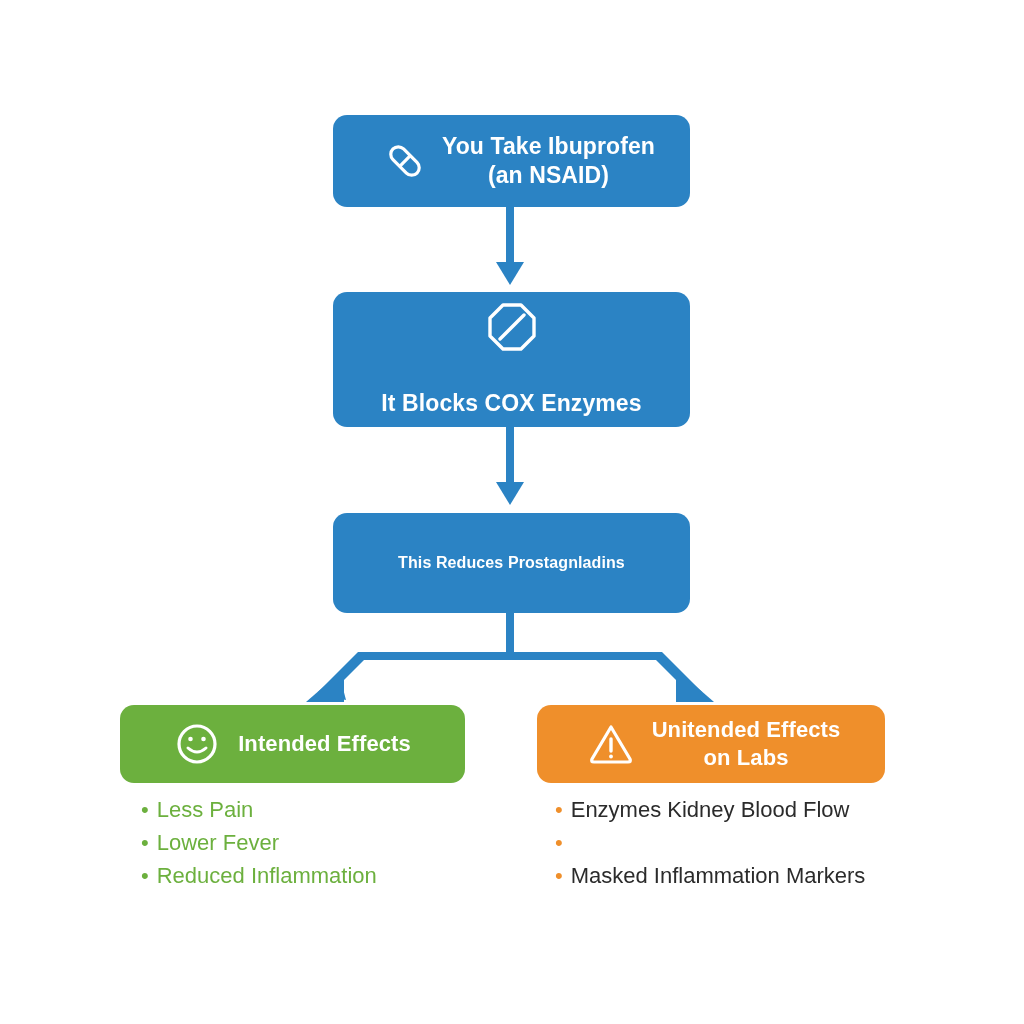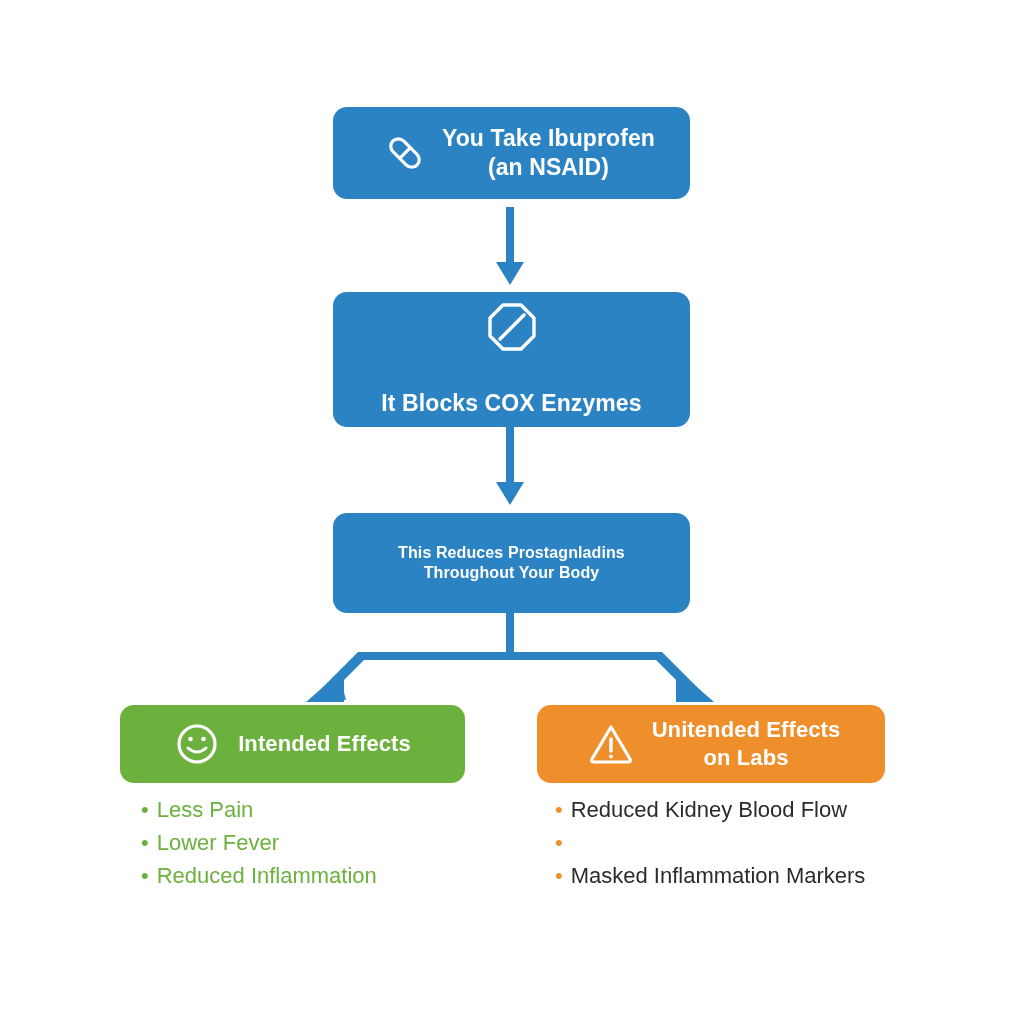--- a/index.html
+++ b/index.html
@@ -35,21 +35,21 @@
   .node-label {
     color: #ffffff;
     font-weight: bold;
     text-align: center;
     line-height: 1.28;
     letter-spacing: 0.1px;
   }
 
   
   #box-start {
-    left: 333px; top: 107px; width: 357px; height: 92px;
+    left: 333px; top: 115px; width: 357px; height: 92px;
     padding-left: 14px;
   }
   #box-start .node-label { font-size: 23px; }
   #box-start .icon-wrap { margin-right: 14px; flex: 0 0 auto; }
 
   
   #box-block {
     left: 333px; top: 292px; width: 357px; height: 135px;
     flex-direction: column;
     justify-content: center;
@@ -168,21 +168,20 @@
         <polygon points="17,4 35,4 48,17 48,35 35,48 17,48 4,35 4,17" fill="none" stroke="#ffffff" stroke-width="3.4" stroke-linejoin="round"></polygon>
         <line x1="14" y1="38" x2="38" y2="14" stroke="#ffffff" stroke-width="3.4" stroke-linecap="round"></line>
       </svg>
     </span>
     <span class="node-label">It Blocks COX Enzymes</span>
   </div>
 
   <div class="node node-blue" id="box-reduce">
     <span class="node-label">
       <span>This Reduces Prostagnladins</span><br>
-      <span>Throughout Your Body</span>
     </span>
   </div>
 
   <div class="node node-green" id="box-intended">
     <span class="icon-wrap">
       <svg width="46" height="46" viewBox="0 0 46 46" aria-hidden="true">
         <circle cx="23" cy="23" r="18" fill="none" stroke="#ffffff" stroke-width="3.2"></circle>
         <circle cx="16.5" cy="18" r="2.3" fill="#ffffff"></circle>
         <circle cx="29.5" cy="18" r="2.3" fill="#ffffff"></circle>
         <path d="M14 27 Q23 35 32 27" fill="none" stroke="#ffffff" stroke-width="3" stroke-linecap="round"></path>
@@ -216,21 +215,21 @@
     </li>
     <li>
       <span class="bullet-dot">•</span>
       <span>Reduced Inflammation</span>
     </li>
   </ul>
 
   <ul class="bullet-list" id="list-unintended">
     <li>
       <span class="bullet-dot">•</span>
-      <span>Reduced Kidney Blood Flow</span>
+      <span>Enzymes Kidney Blood Flow</span>
     </li>
     <li>
       <span class="bullet-dot">•</span>
     </li>
     <li>
       <span class="bullet-dot">•</span>
       <span>Masked Inflammation Markers</span>
     </li>
   </ul>
 

